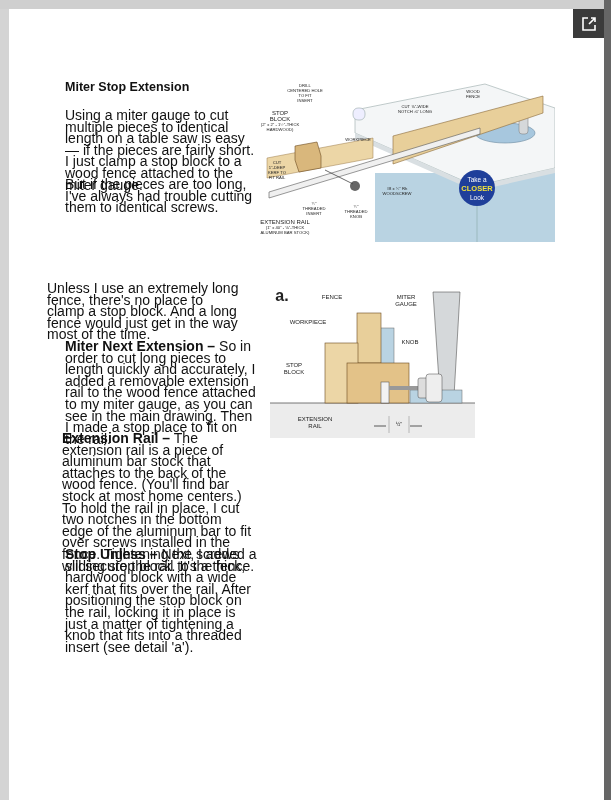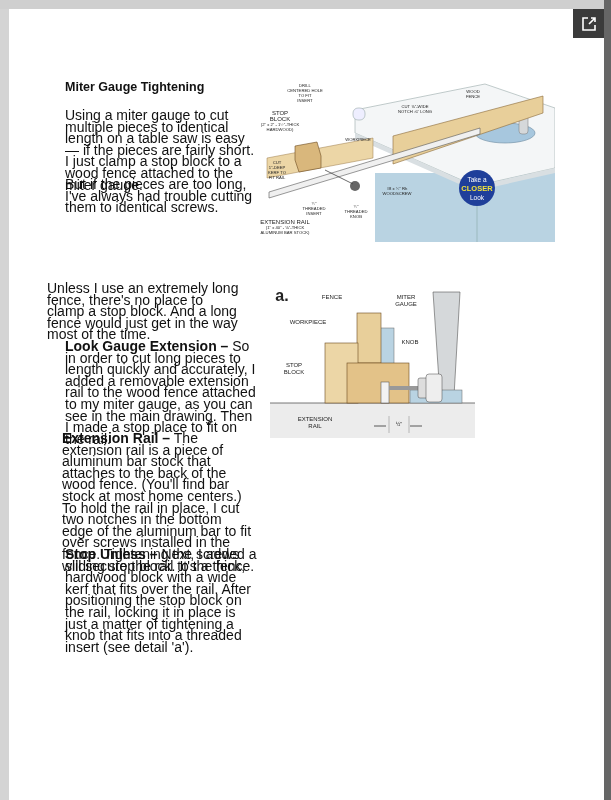--- a/index.html
+++ b/index.html
@@ -24,34 +24,34 @@
 <div class="sheet"></div>
 <div class="right-scroll"></div>
 
 <div class="popout">
   <svg width="16" height="16" viewBox="0 0 16 16">
     <path d="M7 2H2v12h12V9" fill="none" stroke="#fff" stroke-width="1.6"></path>
     <path d="M8 8L14 2M10 2h4v4" fill="none" stroke="#fff" stroke-width="1.6"></path>
   </svg>
 </div>
 
-<div class="title">Miter Gauge Tightening</div>
+<div class="title">Miter Stop Extension</div>
 
 <div class="text" style="left:65px; top:110px; width:190px;">
   <p>Using a miter gauge to cut multiple pieces to identical length on a table saw is easy — if the pieces are fairly short. I just clamp a stop block to a wood fence attached to the miter gauge.</p>
 </div>
 <div class="text" style="left:65px; top:179px; width:190px;">
   <p>But if the pieces are too long, I've always had trouble cutting them to identical screws.</p>
 </div>
 
 <div class="text" style="left:47px; top:283px; width:192px;">
   <p>Unless I use an extremely long fence, there's no place to clamp a stop block. And a long fence would just get in the way most of the time.</p>
 </div>
 <div class="text" style="left:65px; top:341px; width:194px;">
-  <p><b>Look Gauge Extension –</b><span> So in order to cut long pieces to length quickly and accurately, I added a removable extension rail to the wood fence attached to my miter gauge, as you can see in the main drawing. Then I made a stop place to fit on the rail.</span></p>
+  <p><b>Miter Next Extension –</b><span> So in order to cut long pieces to length quickly and accurately, I added a removable extension rail to the wood fence attached to my miter gauge, as you can see in the main drawing. Then I made a stop place to fit on the rail.</span></p>
 </div>
 <div class="text" style="left:62px; top:433px; width:194px;">
   <p><b>Extension Rail –</b><span> The extension rail is a piece of aluminum bar stock that attaches to the back of the wood fence. (You'll find bar stock at most home centers.) To hold the rail in place, I cut two notches in the bottom edge of the aluminum bar to fit over screws installed in the fence. Tightening the screws will secure the rail to the fence.</span></p>
 </div>
 <div class="text" style="left:65px; top:549px; width:194px;">
   <p><b>Stop Unless –</b><span> Next, I added a sliding stop block. It's a thick, hardwood block with a wide kerf that fits over the rail. After positioning the stop block on the rail, locking it in place is just a matter of tightening a knob that fits into a threaded insert (see detail 'a').</span></p>
 </div>
 
 <svg class="fig" style="left:255px; top:78px;" width="300" height="166" viewBox="0 0 300 166">
 

